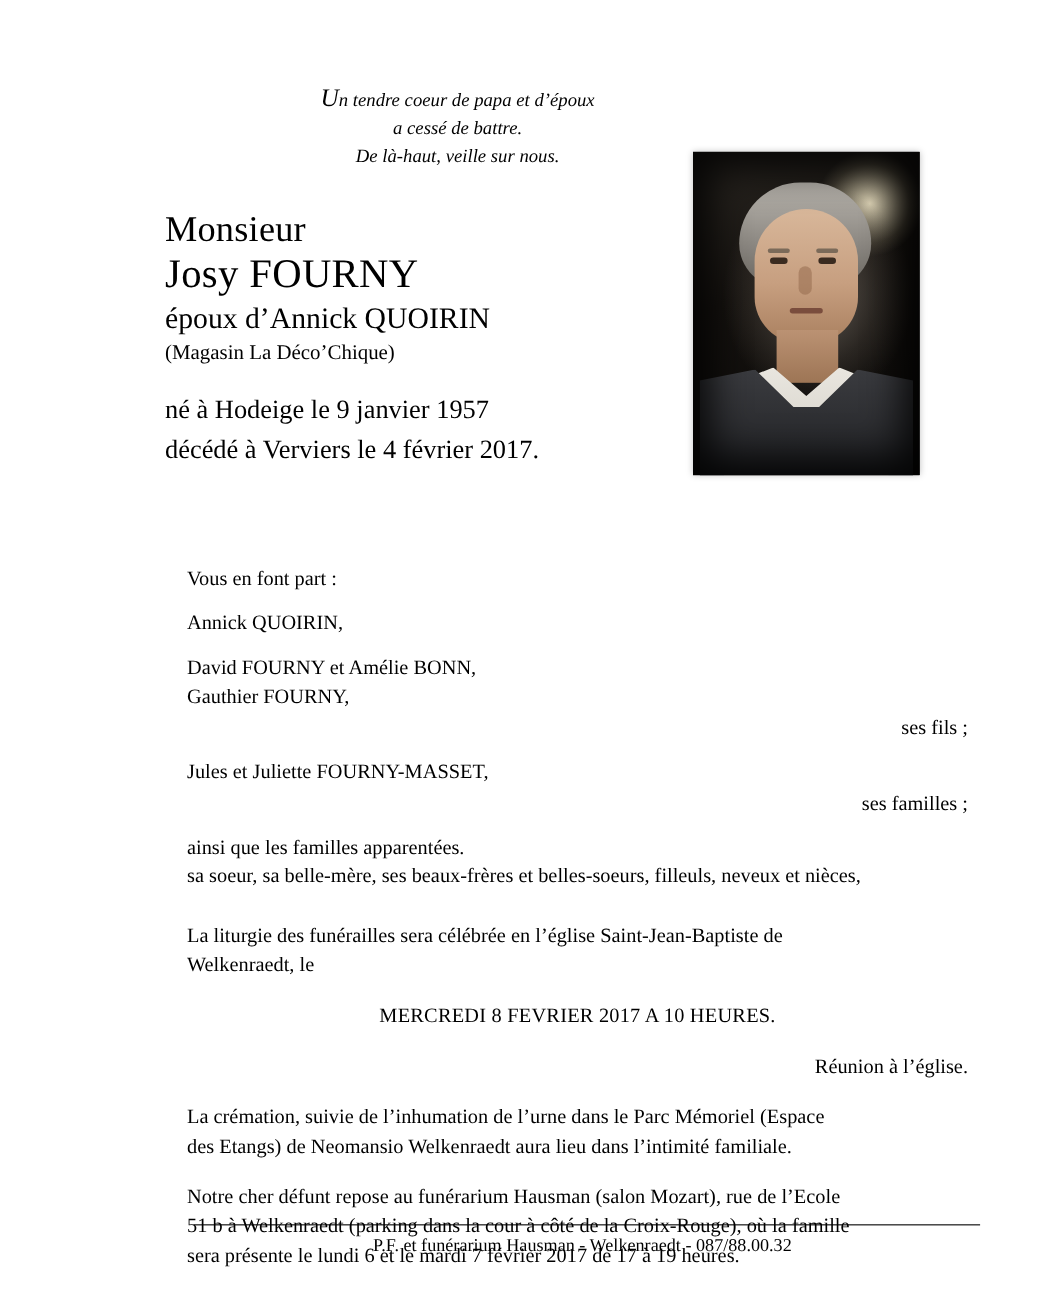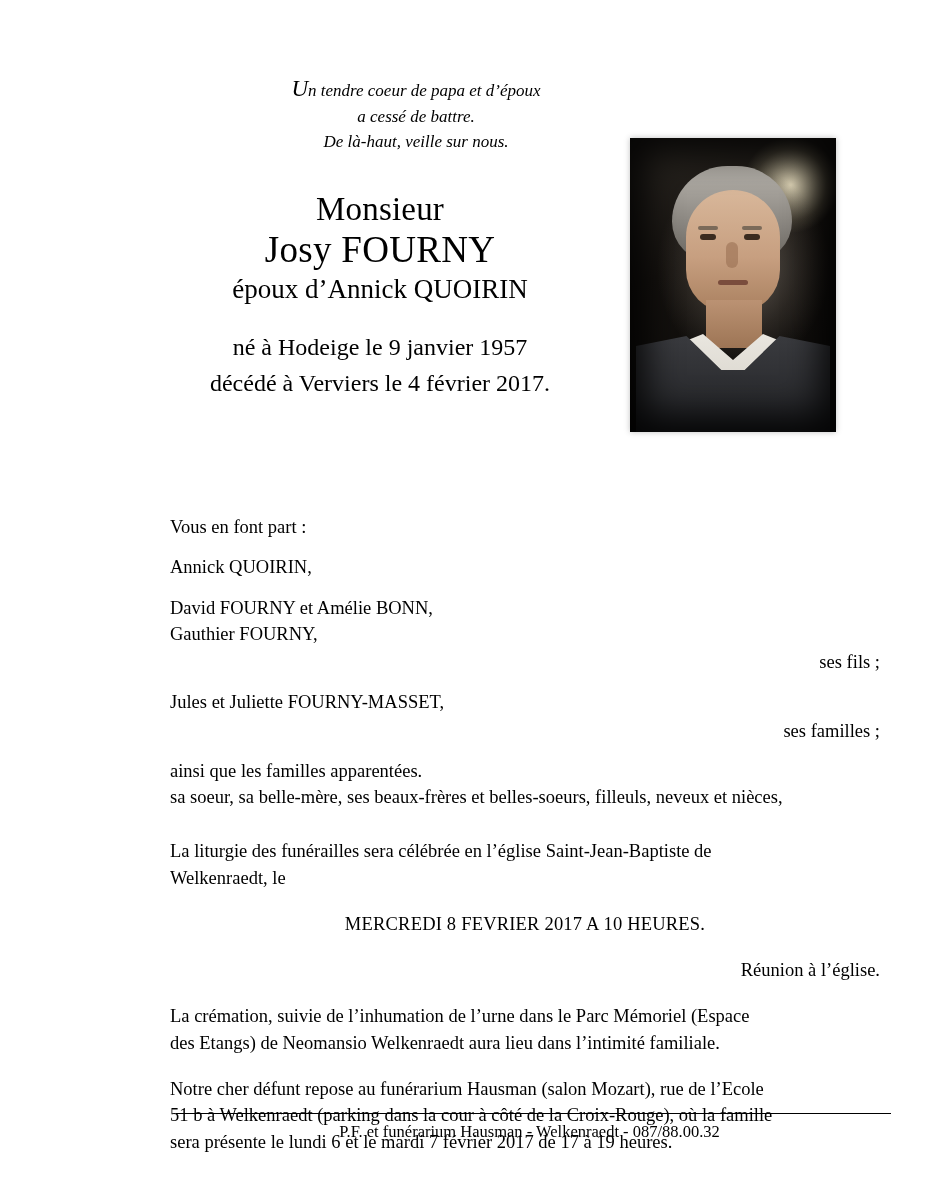--- a/index.html
+++ b/index.html
@@ -128,21 +128,21 @@
     inset: 0;
     box-shadow: inset 0 0 34px 16px rgba(0,0,0,0.85);
   }
 
   
   .name-block {
     position: absolute;
     left: 150px;
     top: 190px;
     width: 460px;
-    text-align: center;
+    text-align: left;
   }
   .title-monsieur {
     font-size: 33px;
     line-height: 1.18;
     letter-spacing: 0.2px;
   }
   .full-name {
     font-size: 37px;
     line-height: 1.16;
     letter-spacing: 0.3px;
@@ -236,20 +236,21 @@
       <div class="ph-shirt"></div>
       <div class="ph-jacket"></div>
     </div>
     <div class="photo-vignette"></div>
   </div>
 
   <div class="name-block">
     <div class="title-monsieur">Monsieur</div>
     <div class="full-name">Josy FOURNY</div>
     <div class="spouse-line">époux d’Annick QUOIRIN</div>
+    <div class="shop-line">(Magasin La Déco’Chique)</div>
     <div class="dates">
       <div>né à Hodeige le 9 janvier 1957</div>
       <div>décédé à Verviers le 4 février 2017.</div>
     </div>
   </div>
 
   <div class="body-text">
 
     <p class="announce-lead">Vous en font part :</p>
 

